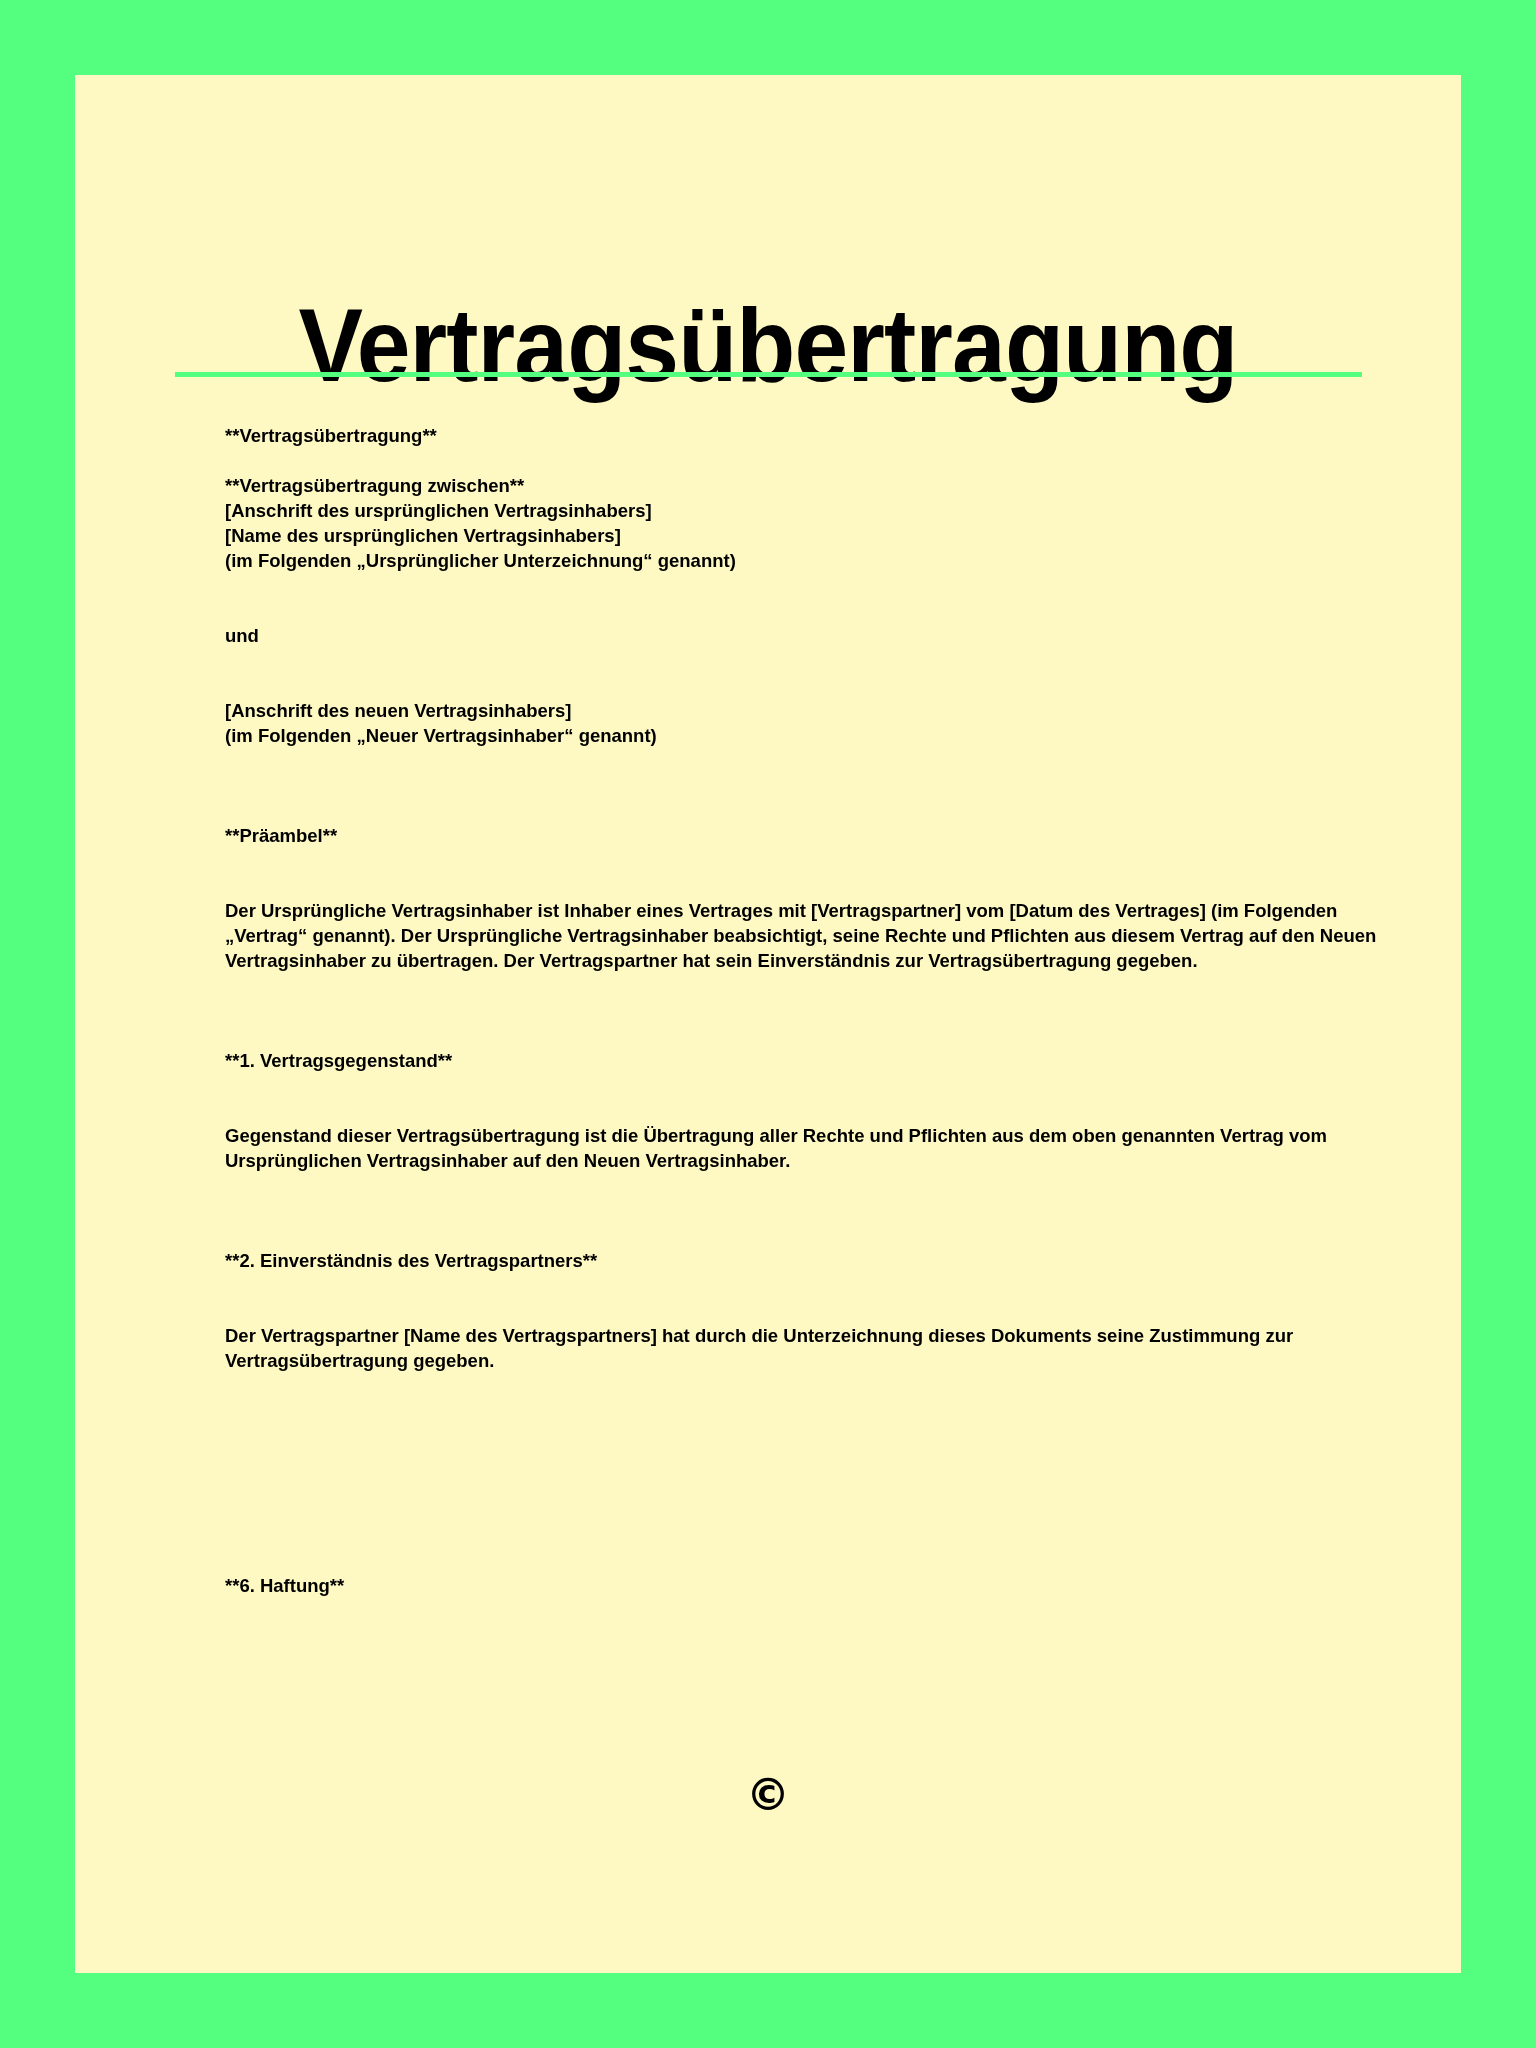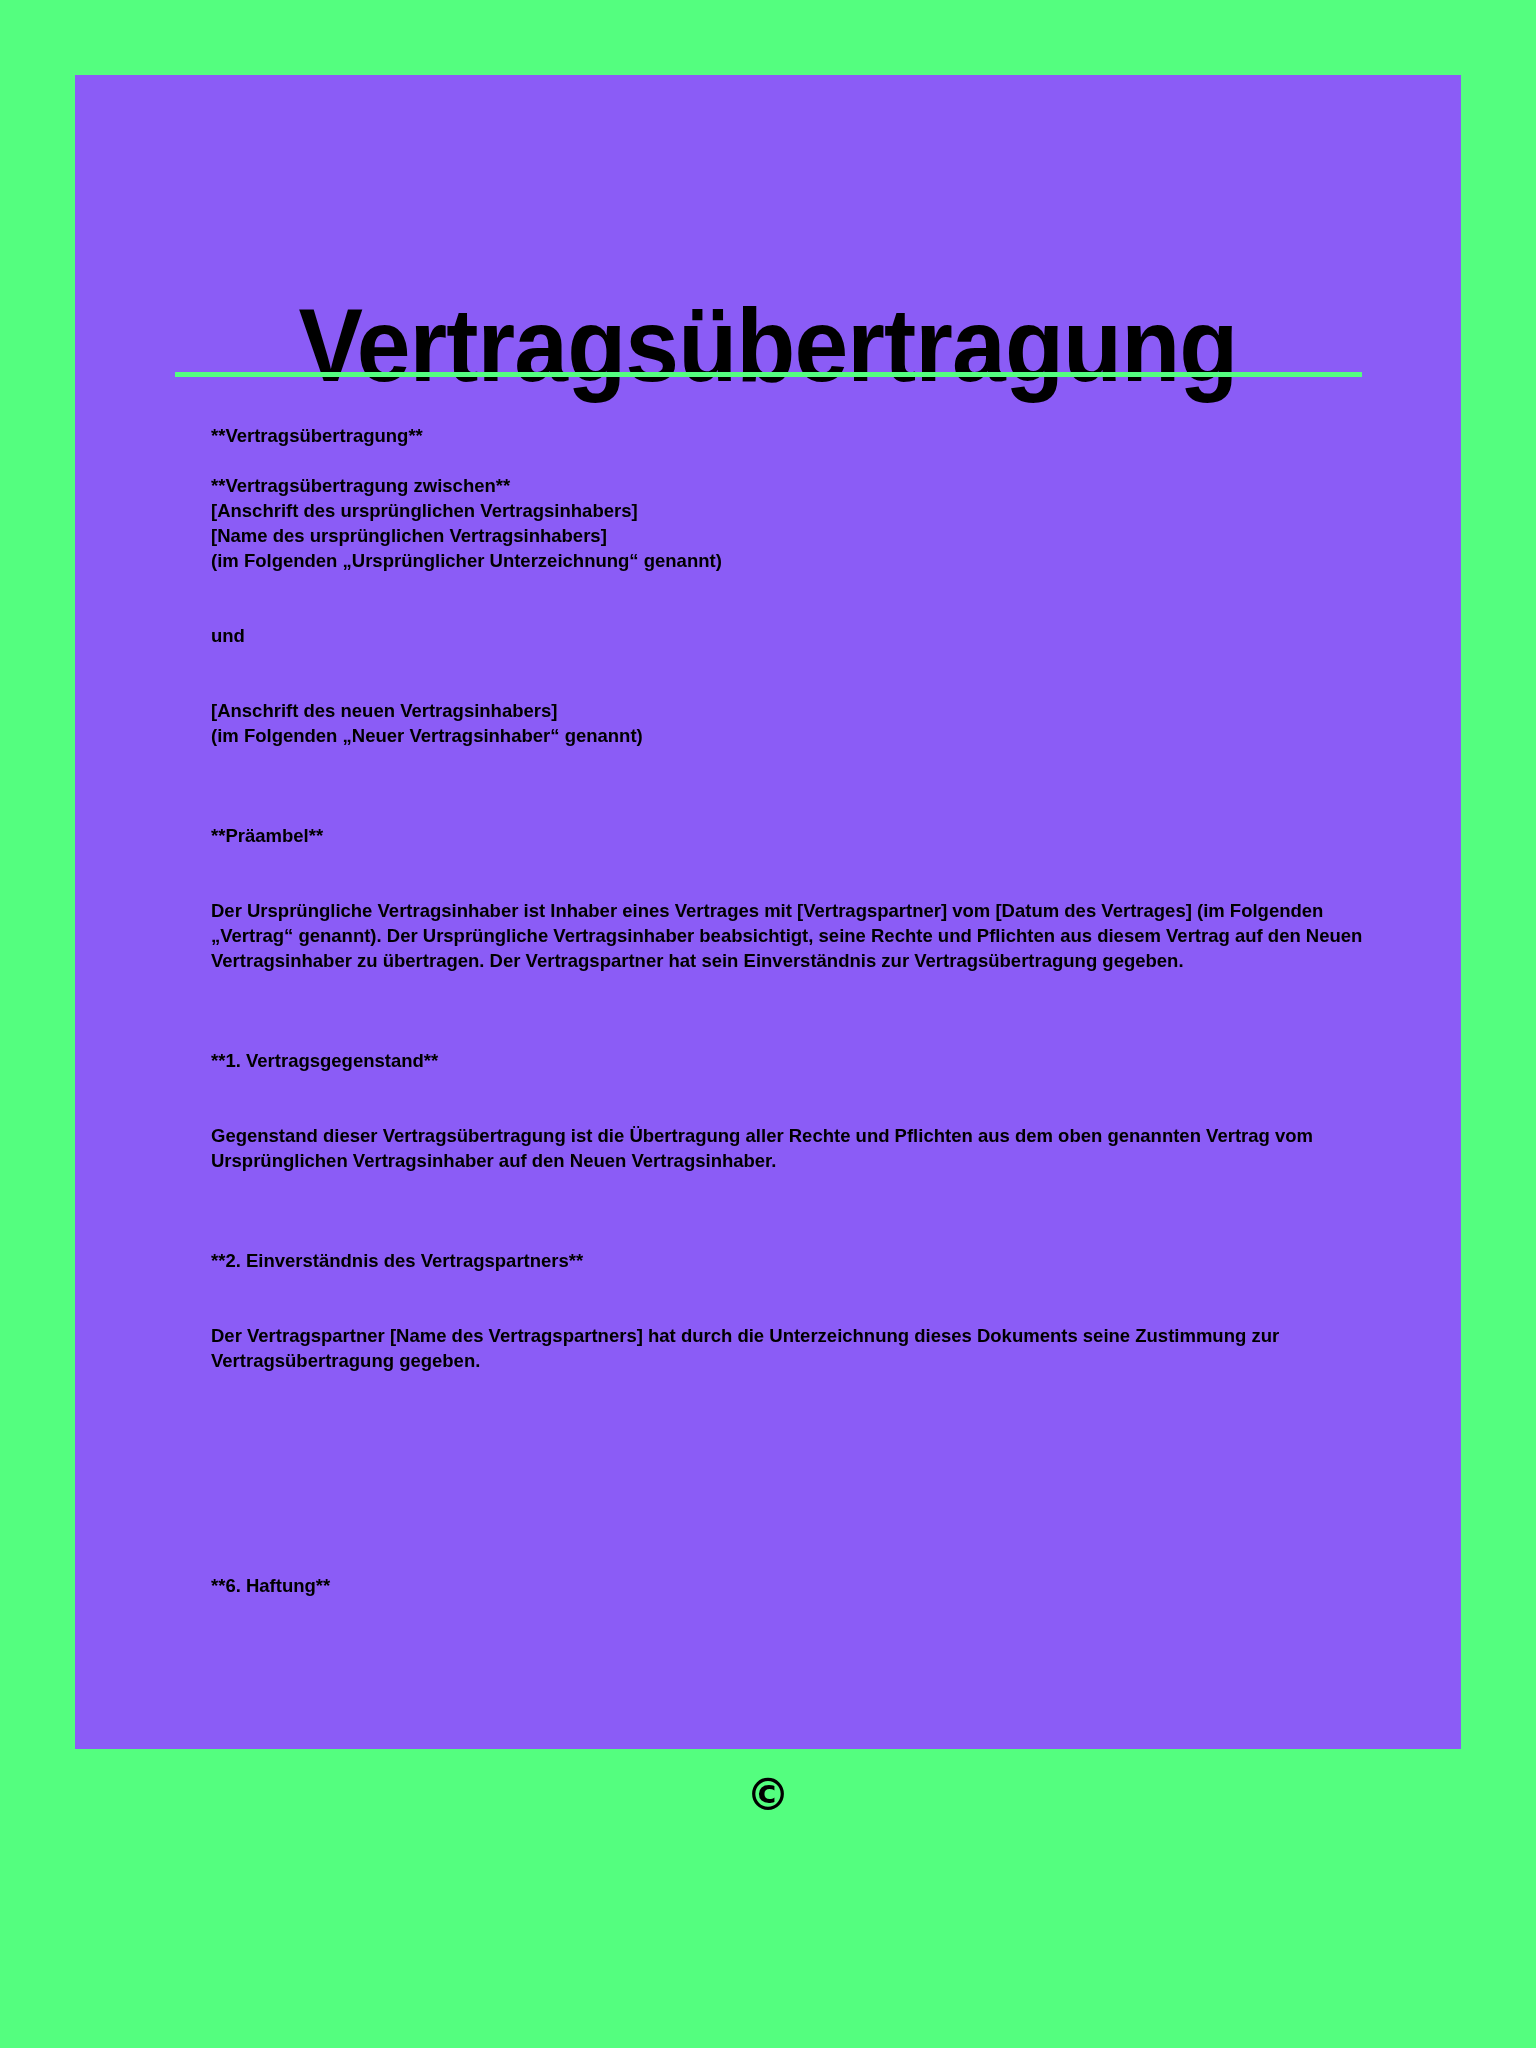--- a/index.html
+++ b/index.html
@@ -9,22 +9,22 @@
       background: #54fe7f;
       position: relative;
       overflow: hidden;
       font-family: "Liberation Sans", sans-serif;
     }
     .page {
       position: absolute;
       left: 75px;
       top: 75px;
       width: 1386px;
-      height: 1674px;
-      background: #8b5cf6;
+      height: 1898px;
+      background: #fef9c3;
     }
     .title {
       position: absolute;
       left: 0;
       width: 100%;
       top: 218px;
       text-align: center;
       font-family: "Liberation Sans", sans-serif;
       font-weight: bold;
       font-size: 104px;
@@ -36,21 +36,21 @@
     .rule {
       position: absolute;
       left: 100px;
       top: 297px;
       width: 1187px;
       height: 5px;
       background: #54fe7f;
     }
     .body {
       position: absolute;
-      left: 136px;
+      left: 150px;
       top: 348px;
       width: 1180px;
       font-family: "Liberation Sans", sans-serif;
       font-weight: bold;
       font-size: 18.5px;
       line-height: 25px;
       color: #000;
     }
     .line { display: block; white-space: pre; }
     .para { display: block; }

